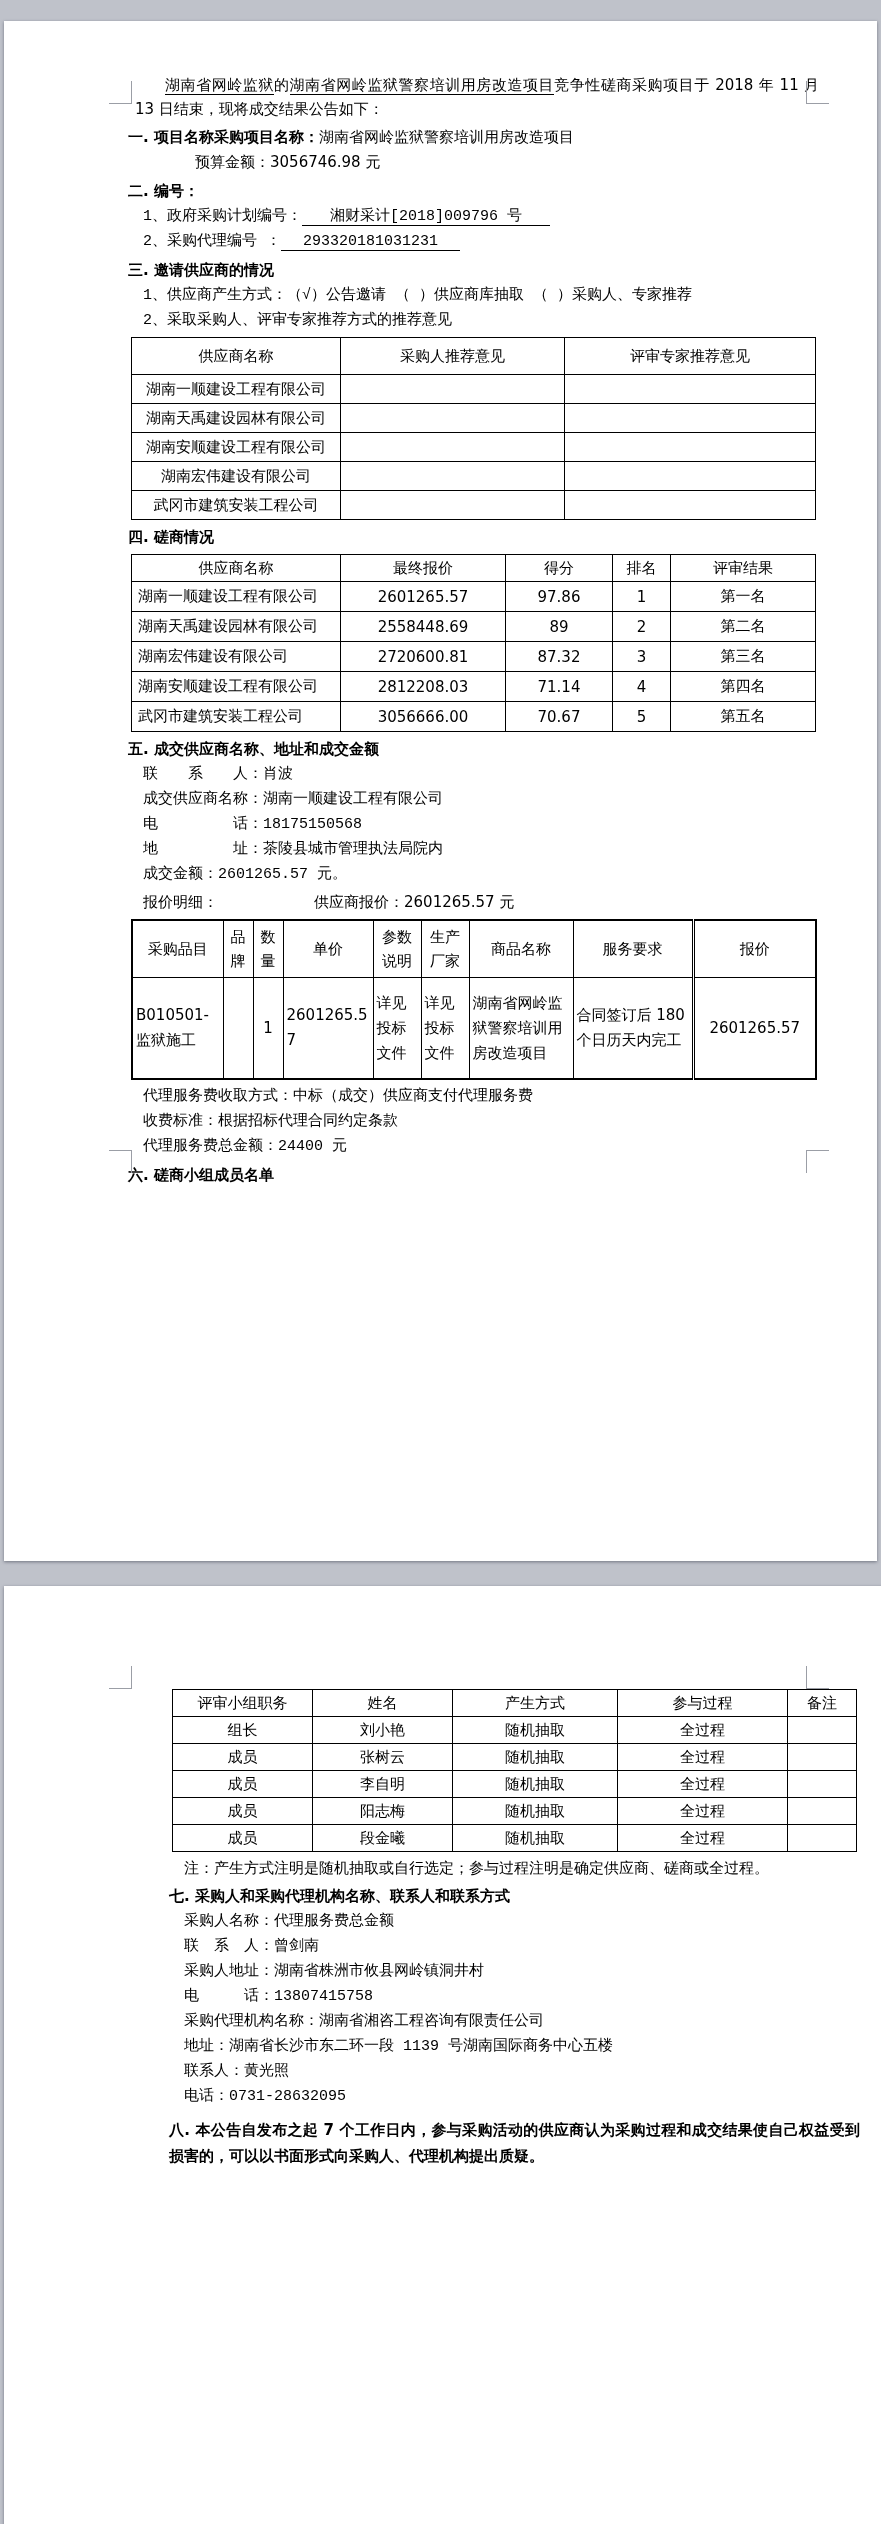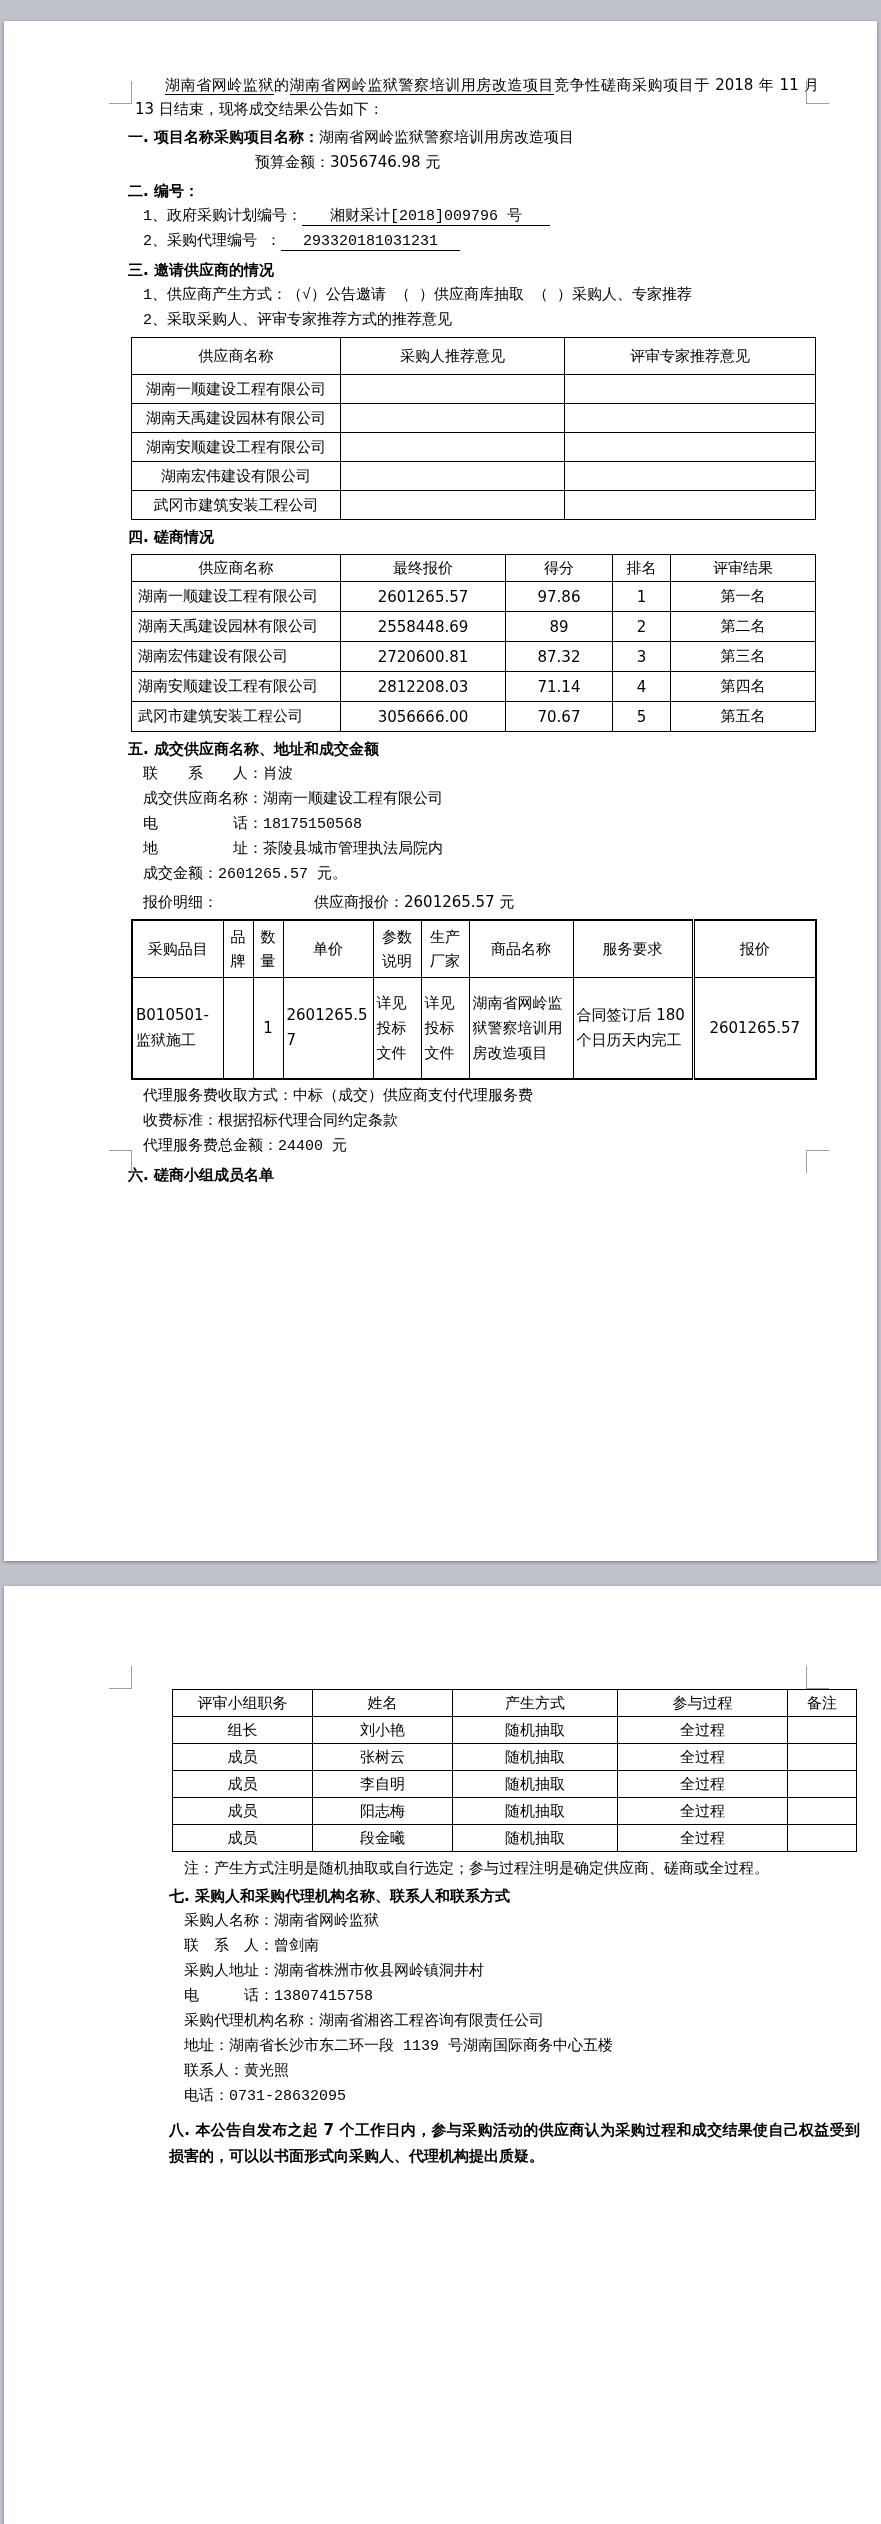--- a/index.html
+++ b/index.html
@@ -27,21 +27,21 @@
   .mark.tr{border-left:1px solid #9b9ea6;border-bottom:1px solid #9b9ea6;}
   .mark.bl{border-right:1px solid #9b9ea6;border-top:1px solid #9b9ea6;}
   .mark.br{border-left:1px solid #9b9ea6;border-top:1px solid #9b9ea6;}
 
   p{margin:0;line-height:24px;}
   .intro{margin-top:52px;text-indent:30px;text-align:justify;}
   .u{border-bottom:1px solid #000;}
   .b{font-weight:bold;}
   .heading{font-weight:bold;margin-left:-7px;line-height:26px;margin-top:3px;}
   .sub{margin-left:8px;line-height:25px;font-family:Liberation Mono, monospace;}
-  .budget{margin-left:120px;line-height:25px;}
+  .budget{margin-left:60px;line-height:25px;}
   .uv{border-bottom:1px solid #000;padding:0 28px;}
   .uv2{border-bottom:1px solid #000;padding:0 22px;}
   .quote-line{margin-left:8px;line-height:26px;margin-top:2px;}
   .quote-value{margin-left:96px;}
   .sec8{font-weight:bold;margin-left:-7px;text-align:justify;line-height:26px;margin-top:8px;}
   .closing{margin-left:8px;margin-top:58px;}
 
   table{border-collapse:collapse;width:684px;margin-left:-4px;table-layout:fixed;margin-top:4px;margin-bottom:4px;}
   th,td{border:1px solid #000;text-align:center;vertical-align:middle;font-weight:normal;padding:1px 3px;overflow:hidden;}
   th{font-weight:normal;}
@@ -299,21 +299,21 @@
             <td>随机抽取</td>
             <td>全过程</td>
             <td></td>
           </tr>
         </tbody>
       </table>
 
     <p class="note">注：产生方式注明是随机抽取或自行选定；参与过程注明是确定供应商、磋商或全过程。</p>
 
     <p class="heading">七. 采购人和采购代理机构名称、联系人和联系方式</p>
-    <p class="sub">采购人名称：湖南省网岭监狱</p>
+    <p class="sub">采购人名称：代理服务费总金额</p>
     <p class="sub">联　系　人：曾剑南</p>
     <p class="sub">采购人地址：湖南省株洲市攸县网岭镇洞井村</p>
     <p class="sub">电　　　话：13807415758</p>
     <p class="sub">采购代理机构名称：湖南省湘咨工程咨询有限责任公司</p>
     <p class="sub">地址：湖南省长沙市东二环一段 1139 号湖南国际商务中心五楼</p>
     <p class="sub">联系人：黄光照</p>
     <p class="sub">电话：0731-28632095</p>
 
     <p class="sec8">八. 本公告自发布之起 7 个工作日内，参与采购活动的供应商认为采购过程和成交结果使自己权益受到损害的，可以以书面形式向采购人、代理机构提出质疑。</p>
 

